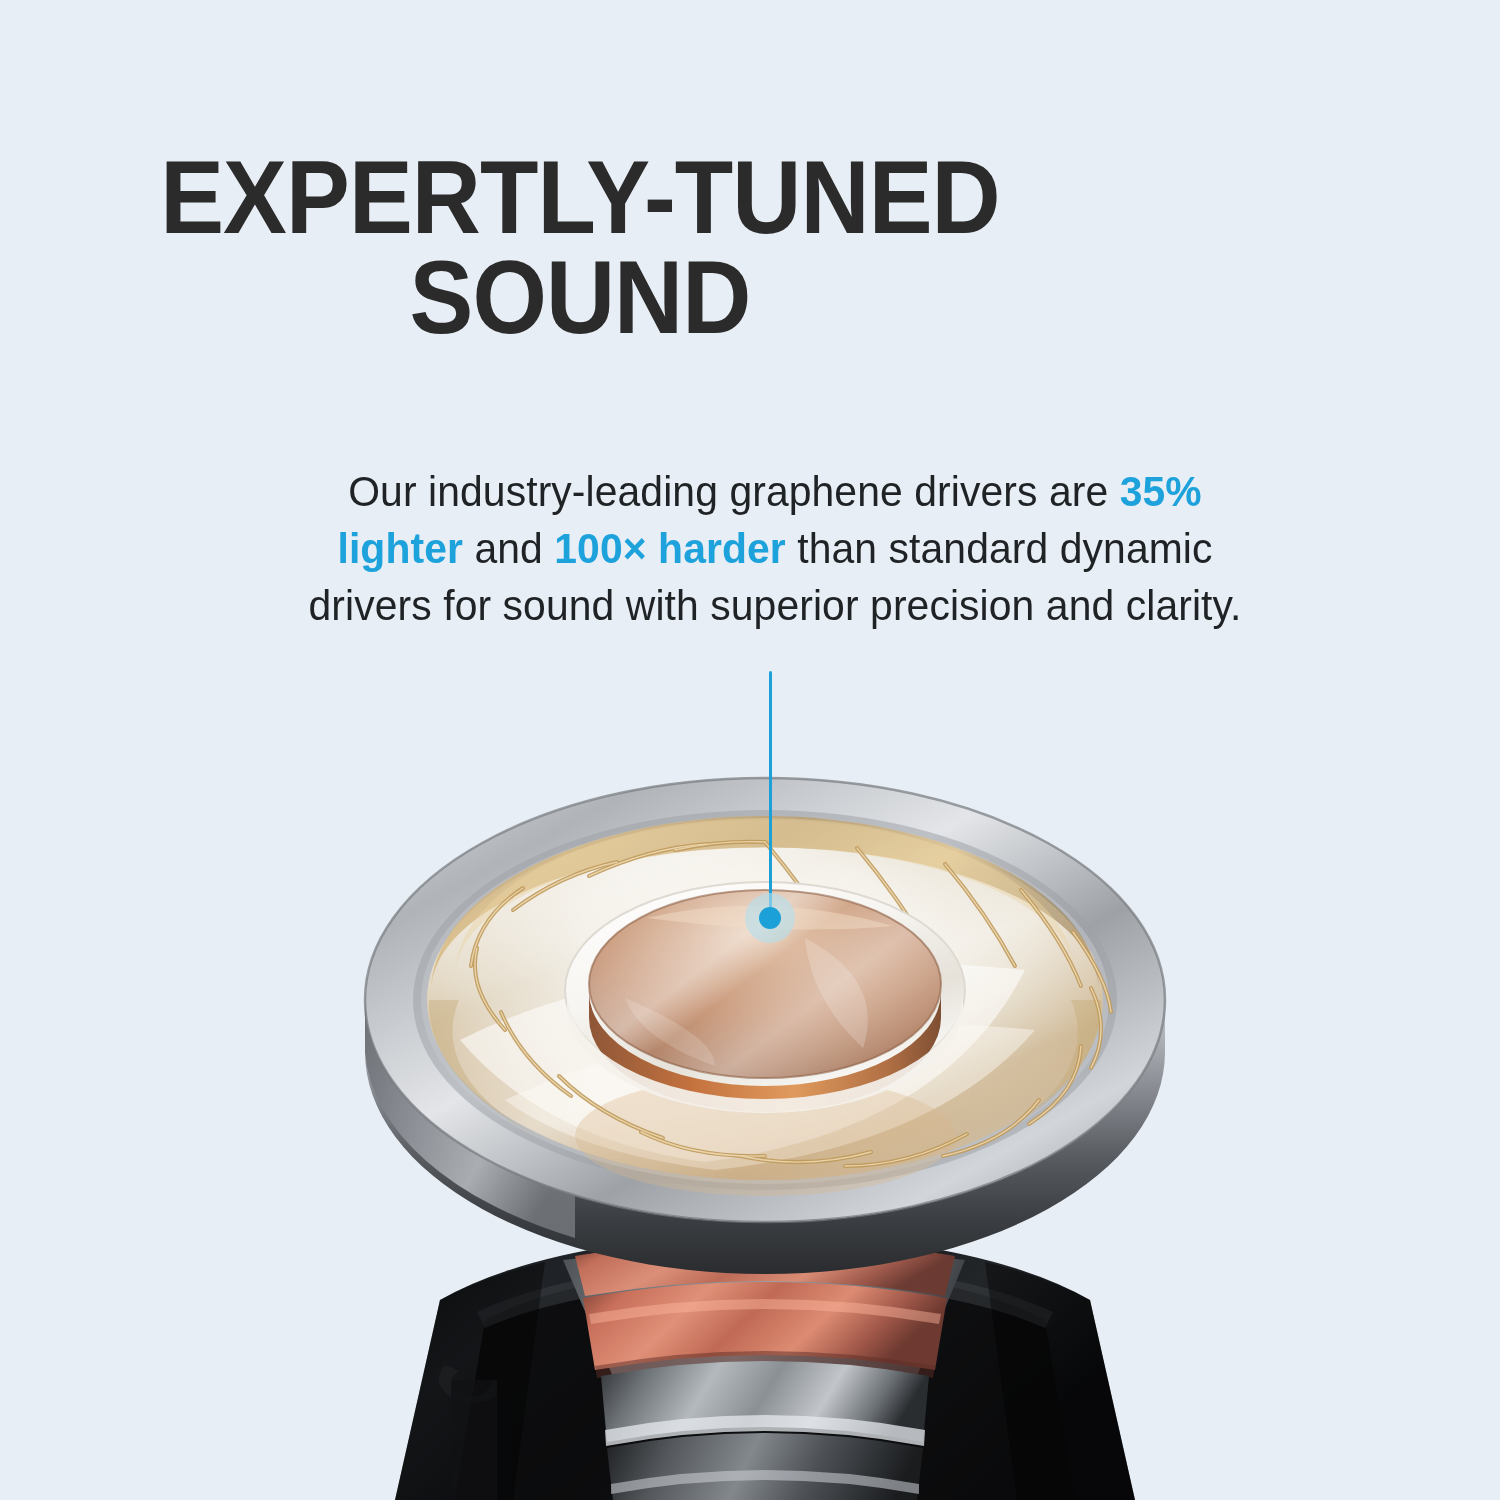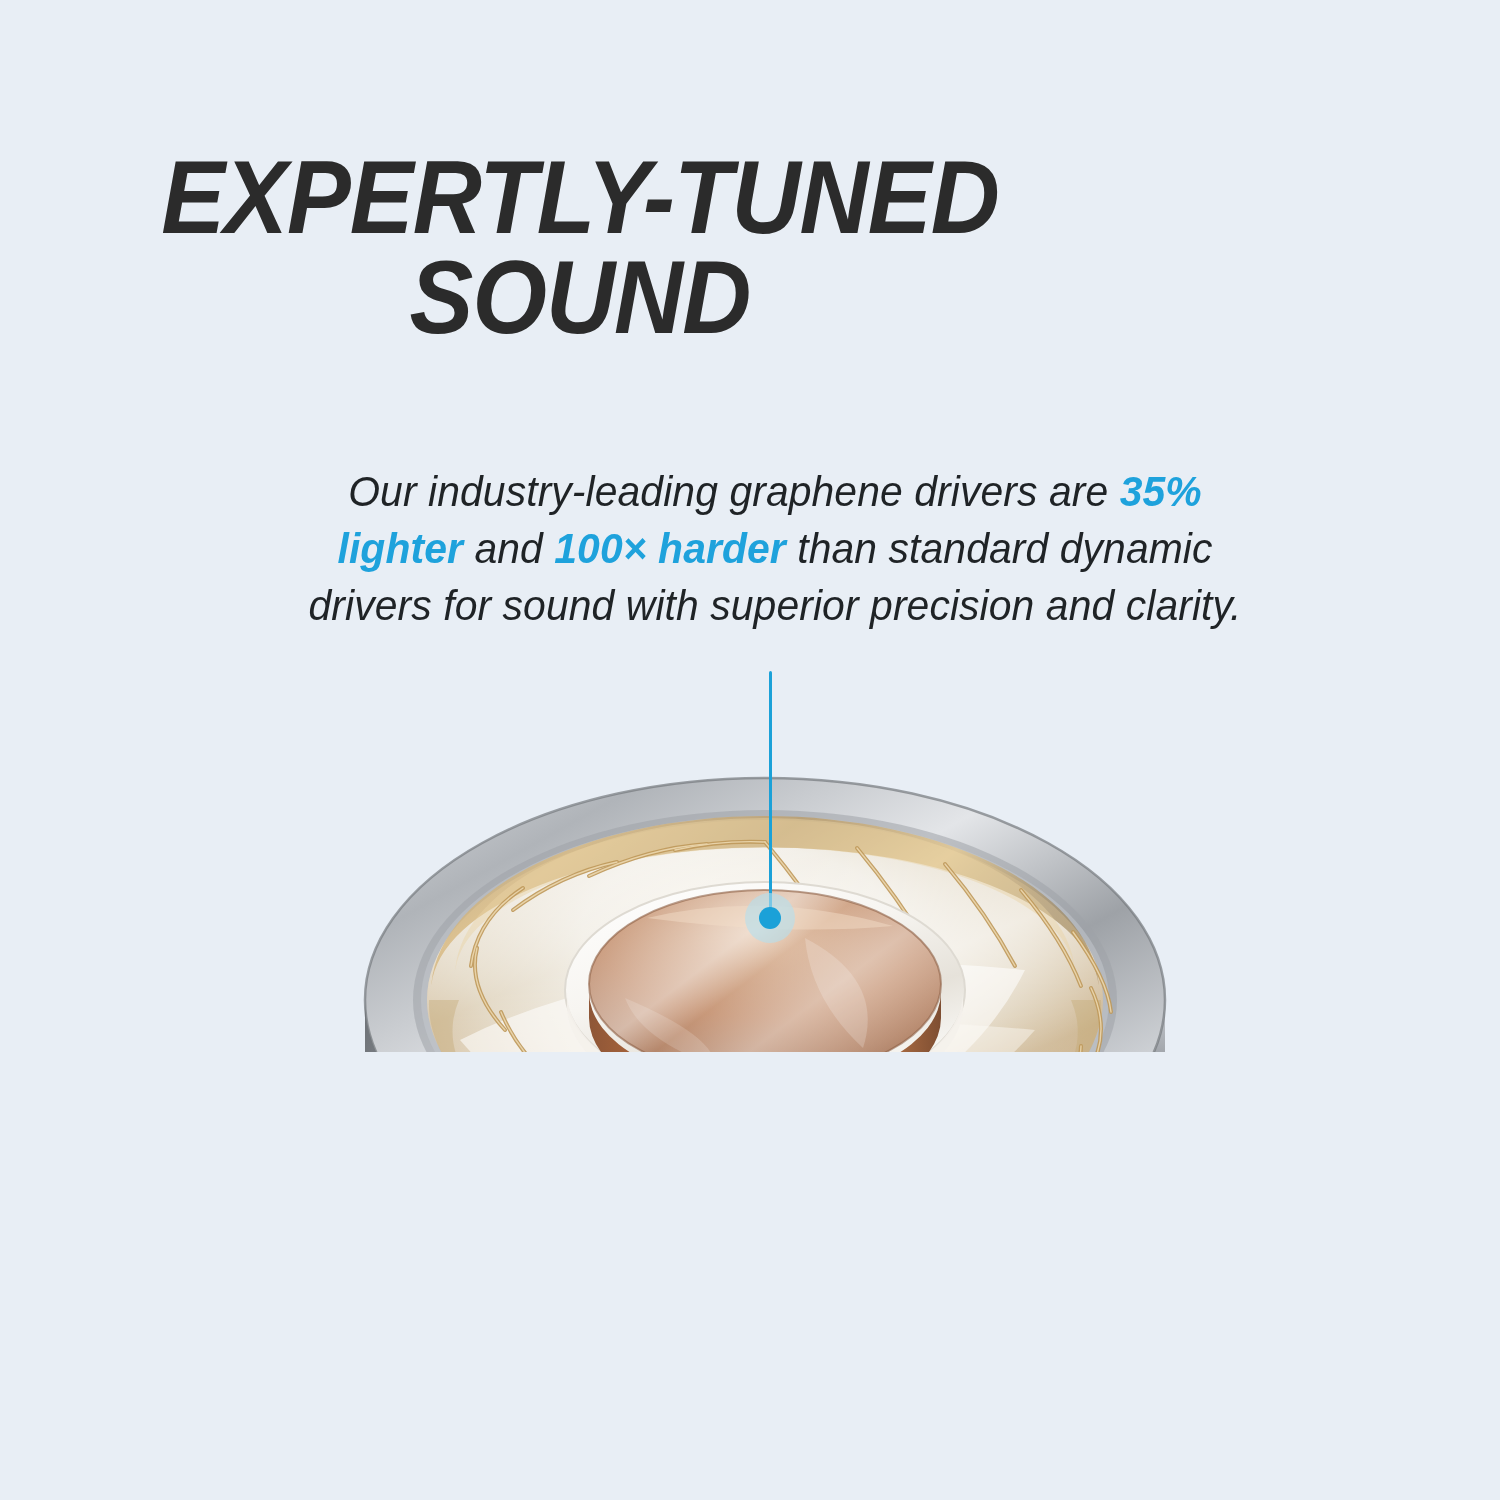--- a/index.html
+++ b/index.html
@@ -12,24 +12,23 @@
     background: #e8eef5;
     font-family: "Liberation Sans", sans-serif;
     overflow: hidden;
     position: relative;
   }
 
   #stage {
     position: absolute;
     left: 0; top: 0;
     width: 1500px;
-    height: 1052px;
+    height: 1500px;
     background: #e8eef5;
     overflow: hidden;
-    font-style: italic;
   }
 
   
   #headline {
     position: absolute;
     left: 70px;
     top: 78px;
     width: 1020px;
     text-align: center;
     color: #2b2b2b;

